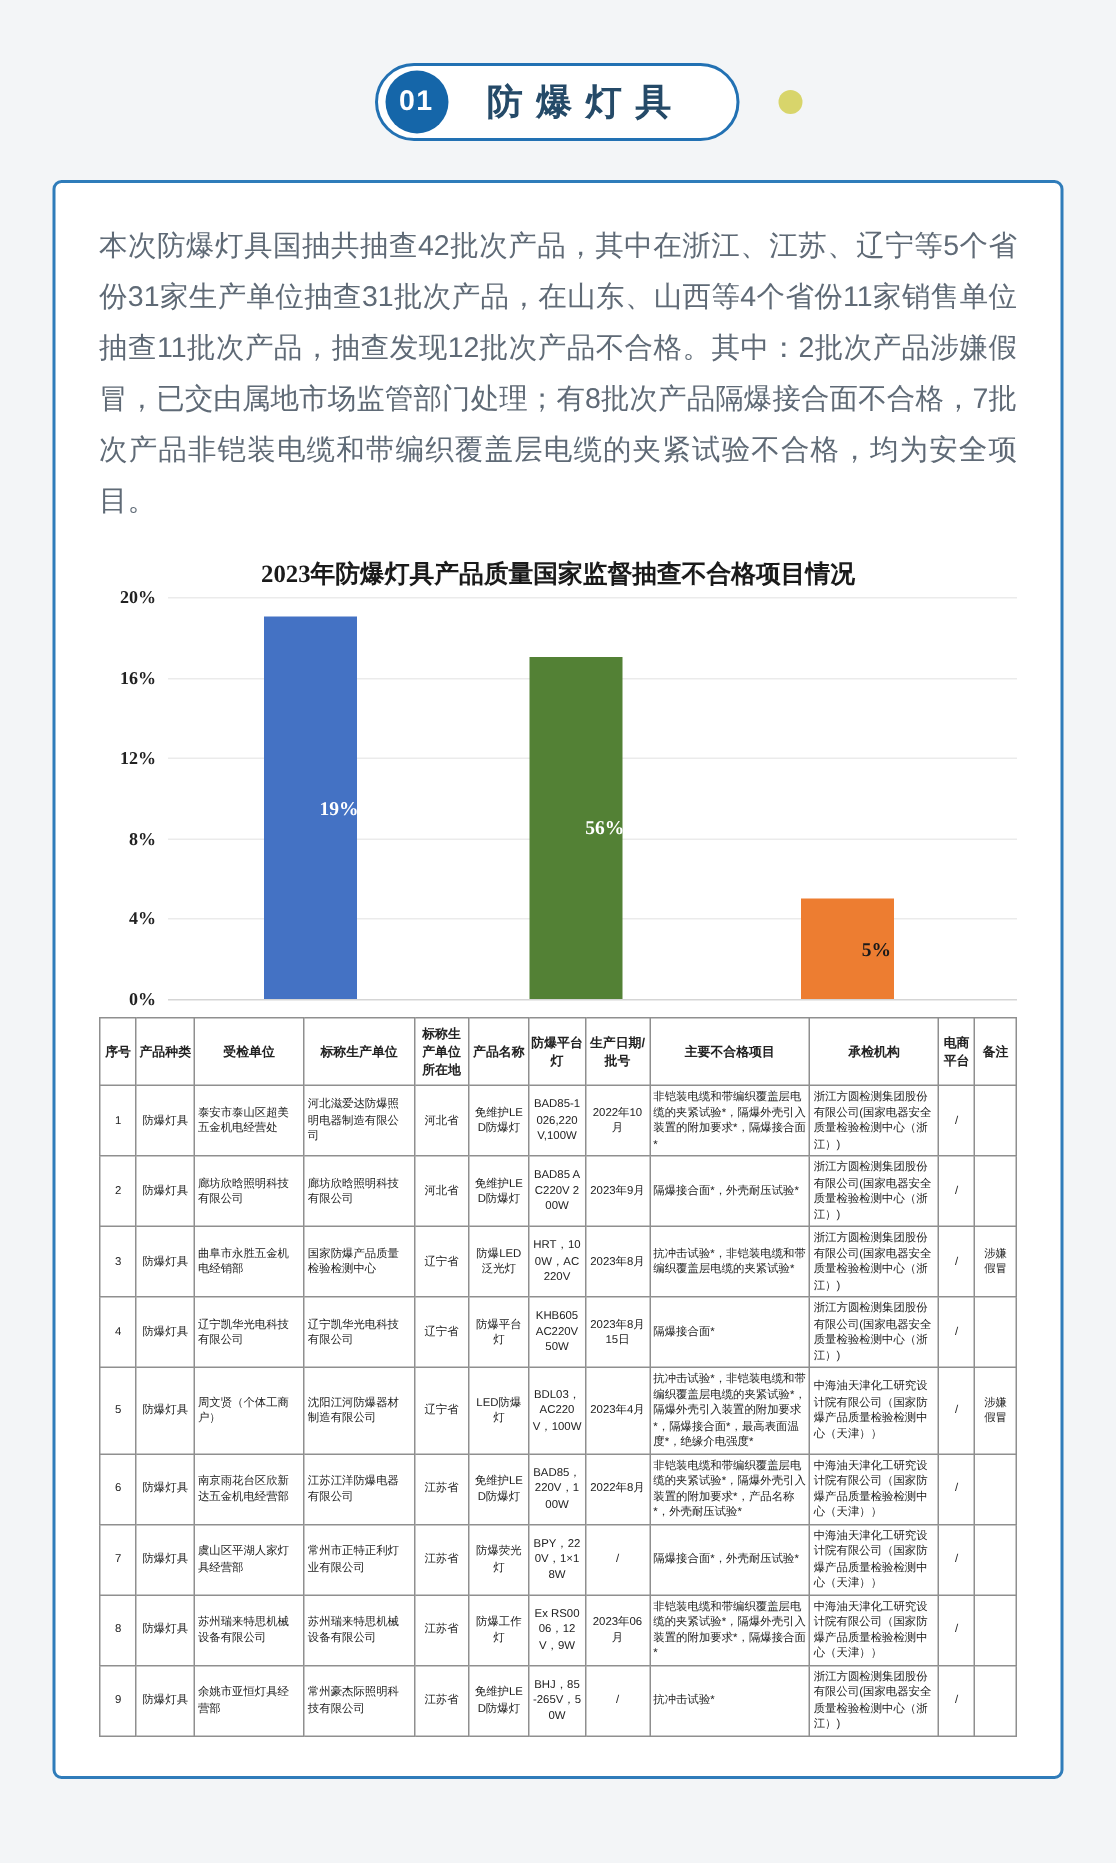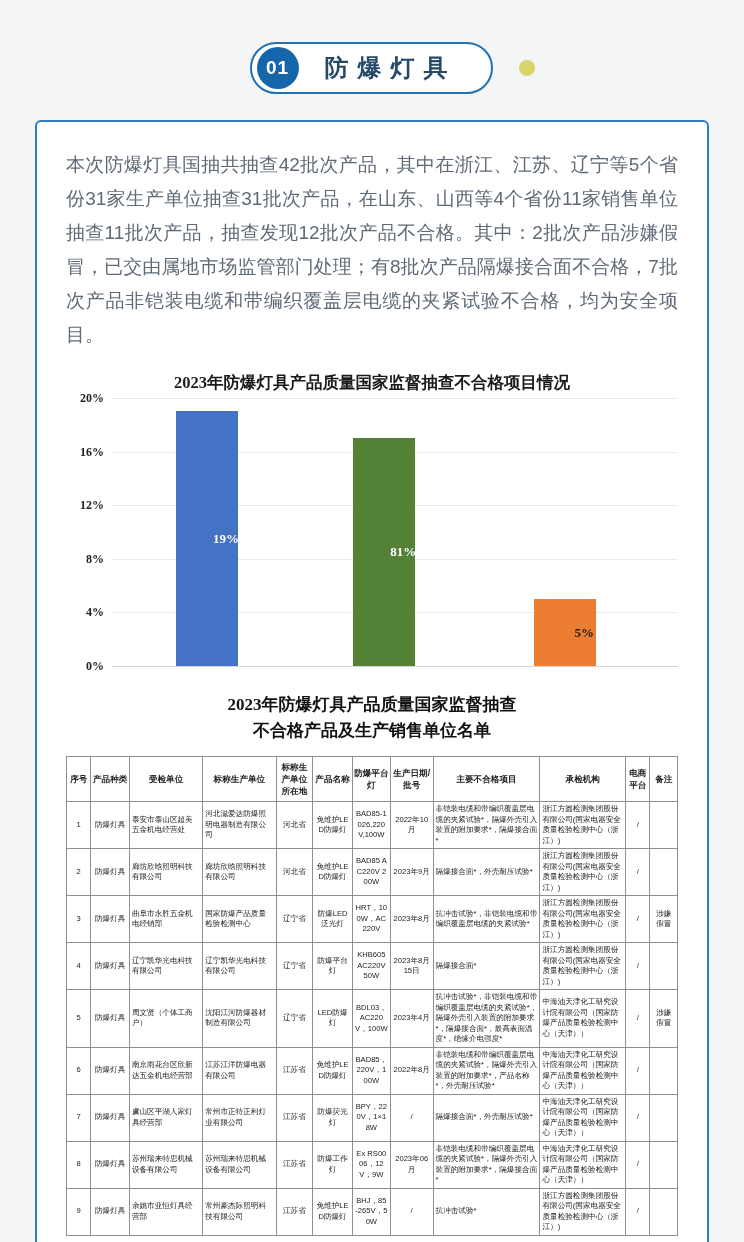--- a/index.html
+++ b/index.html
@@ -119,33 +119,29 @@
           <div class="grid-line" style="top: 0%;"></div>
           <div class="grid-line" style="top: 20%;"></div>
           <div class="grid-line" style="top: 40%;"></div>
           <div class="grid-line" style="top: 60%;"></div>
           <div class="grid-line" style="top: 80%;"></div>
           <div class="grid-line base" style="top: 100%;"></div>
           <div class="bar" style="left: calc(16.7% - 31px); height: 95%; background: rgb(68, 114, 196);">
             <div class="bar-value" style="color: rgb(255, 255, 255);">19%</div>
           </div>
           <div class="bar" style="left: calc(48% - 31px); height: 85%; background: rgb(83, 129, 53);">
-            <div class="bar-value" style="color: rgb(255, 255, 255);">81%</div>
+            <div class="bar-value" style="color: rgb(255, 255, 255);">56%</div>
           </div>
           <div class="bar" style="left: calc(80% - 31px); height: 25%; background: rgb(237, 125, 49);">
             <div class="bar-value" style="color: rgb(26, 26, 26);">5%</div>
           </div>
         </div>
     </div>
   </div>
 
-  <div class="table-title">
-    <div>2023年防爆灯具产品质量国家监督抽查</div>
-    <div>不合格产品及生产销售单位名单</div>
-  </div>
 
   <table class="report">
     <colgroup>
       <col class="c0">
         <col class="c1">
         <col class="c2">
         <col class="c3">
       <col class="c4">
         <col class="c5">
         <col class="c6">

